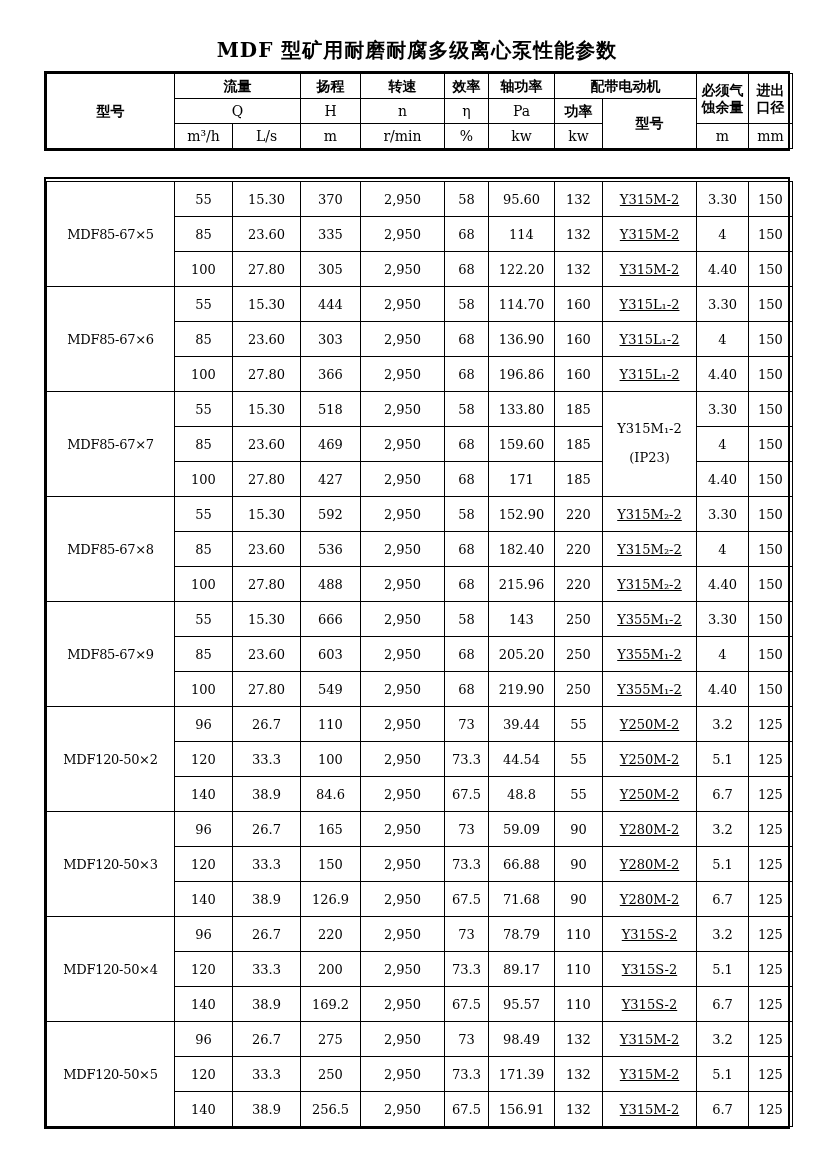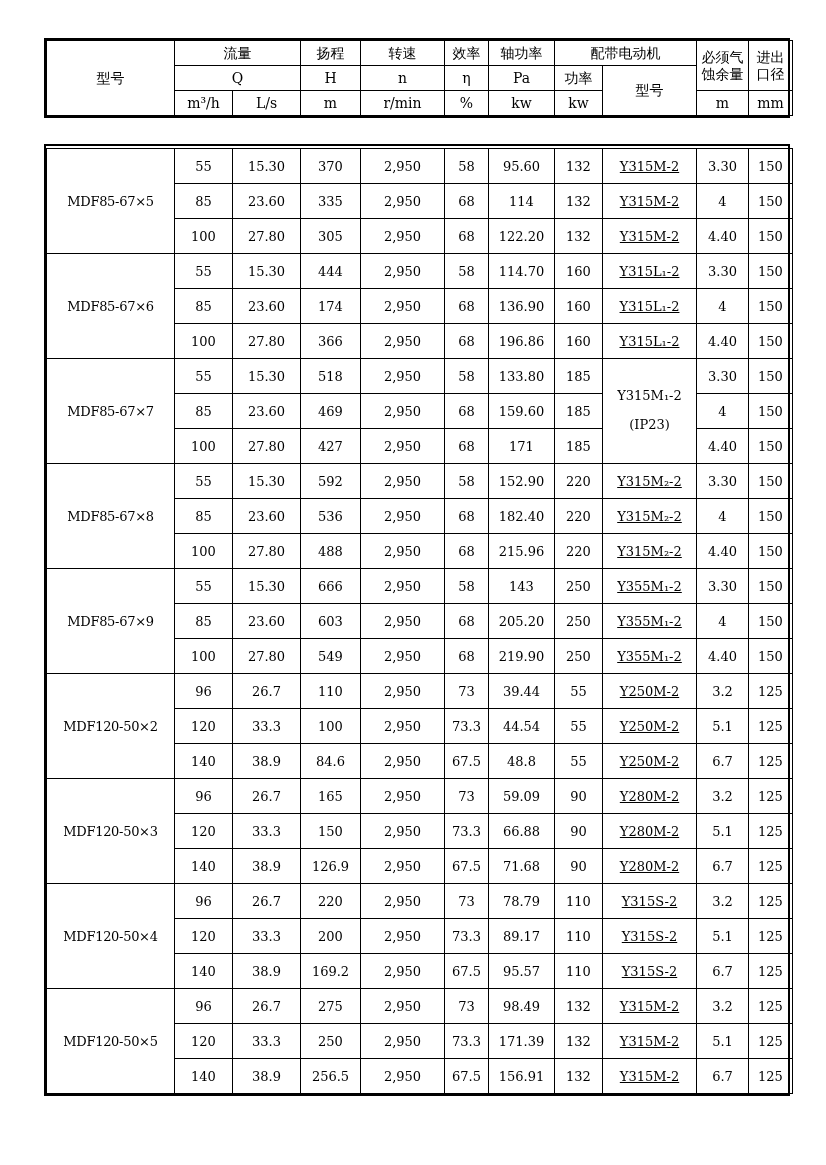--- a/index.html
+++ b/index.html
@@ -11,37 +11,38 @@
   .page{padding:38px 0 0 44px;}
   .doc-title{
     width:746px;text-align:center;font-size:20px;font-weight:bold;
     letter-spacing:1px;margin:0 0 9px 0;line-height:24px;
   }
   .tbl-wrap{width:746px;border:2px solid #000;box-sizing:border-box;background:#fff;}
   table{border-collapse:collapse;table-layout:fixed;width:100%;}
   td{border:1px solid #000;text-align:center;vertical-align:middle;padding:0;overflow:hidden;}
   
   .htable td{height:24px;font-size:14px;line-height:1.15;}
-  .cjk{font-weight:normal;font-size:14px;}
+  .cjk{font-weight:bold;font-size:14px;}
   .sym{font-size:14px;}
   .unit{font-size:13px;}
-  .two-line{line-height:1.35;font-weight:normal;font-size:13.5px;margin-top:12px;}
+  .two-line{line-height:1.35;font-weight:bold;font-size:13.5px;margin-top:12px;}
   
   .body-wrap{margin-top:26px;}
   .btable{margin-top:2px;}
   .btable td{height:34px;font-size:13px;}
   .model-cell{font-size:13px;letter-spacing:-0.3px;font-weight:normal;}
   .motor-cell{font-size:13px;text-decoration:underline;}
   .motor-merged{line-height:2.2;font-size:13px;}
 </style>
 </head>
 <body>
 
 <div class="page">
 
+  <div class="doc-title">MDF 型矿用耐磨耐腐多级离心泵性能参数</div>
 
   <div class="tbl-wrap">
     <table class="htable">
       <colgroup>
         <col style="width:128px">
           <col style="width:58px">
           <col style="width:68px">
         <col style="width:60px">
           <col style="width:84px">
           <col style="width:44px">
@@ -155,21 +156,21 @@
             <td>58</td>
             <td>114.70</td>
             <td>160</td>
             <td class="motor-cell">Y315L₁-2</td>
             <td>3.30</td>
             <td>150</td>
           </tr>
           <tr>
             <td>85</td>
             <td>23.60</td>
-            <td>174</td>
+            <td>303</td>
             <td>2,950</td>
             <td>68</td>
             <td>136.90</td>
             <td>160</td>
             <td class="motor-cell">Y315L₁-2</td>
             <td>4</td>
             <td>150</td>
           </tr>
           <tr>
             <td>100</td>

